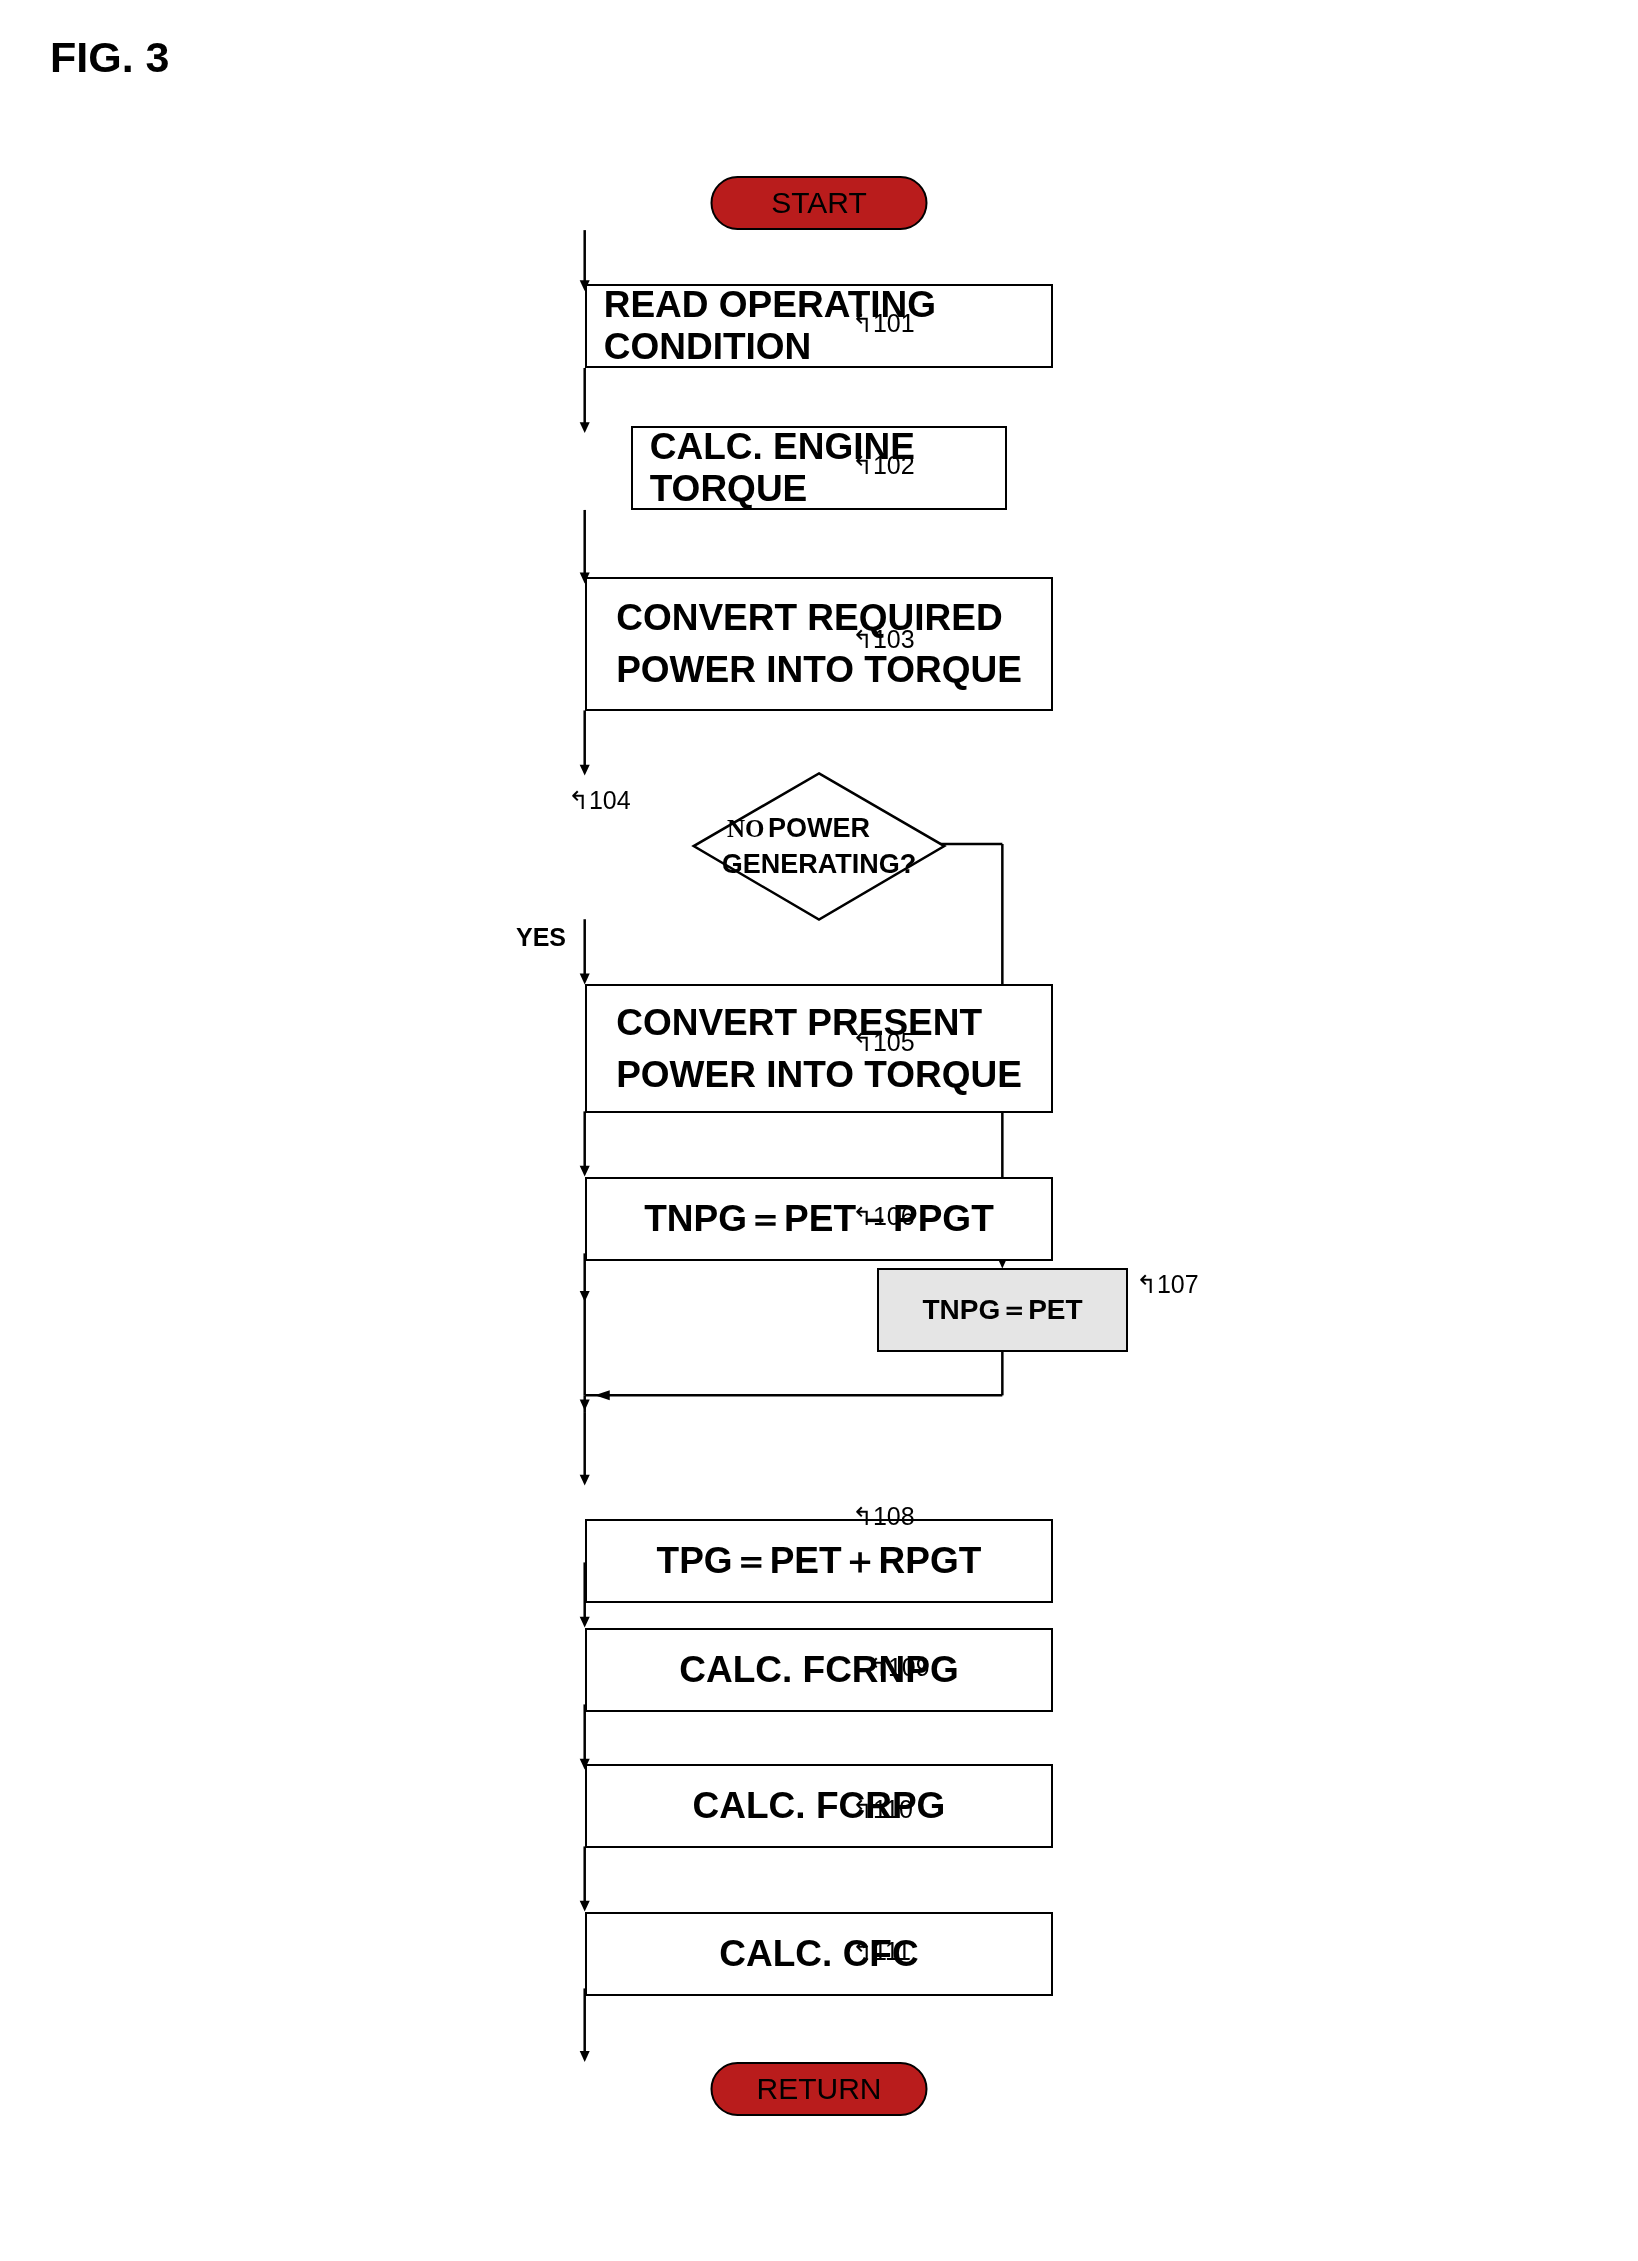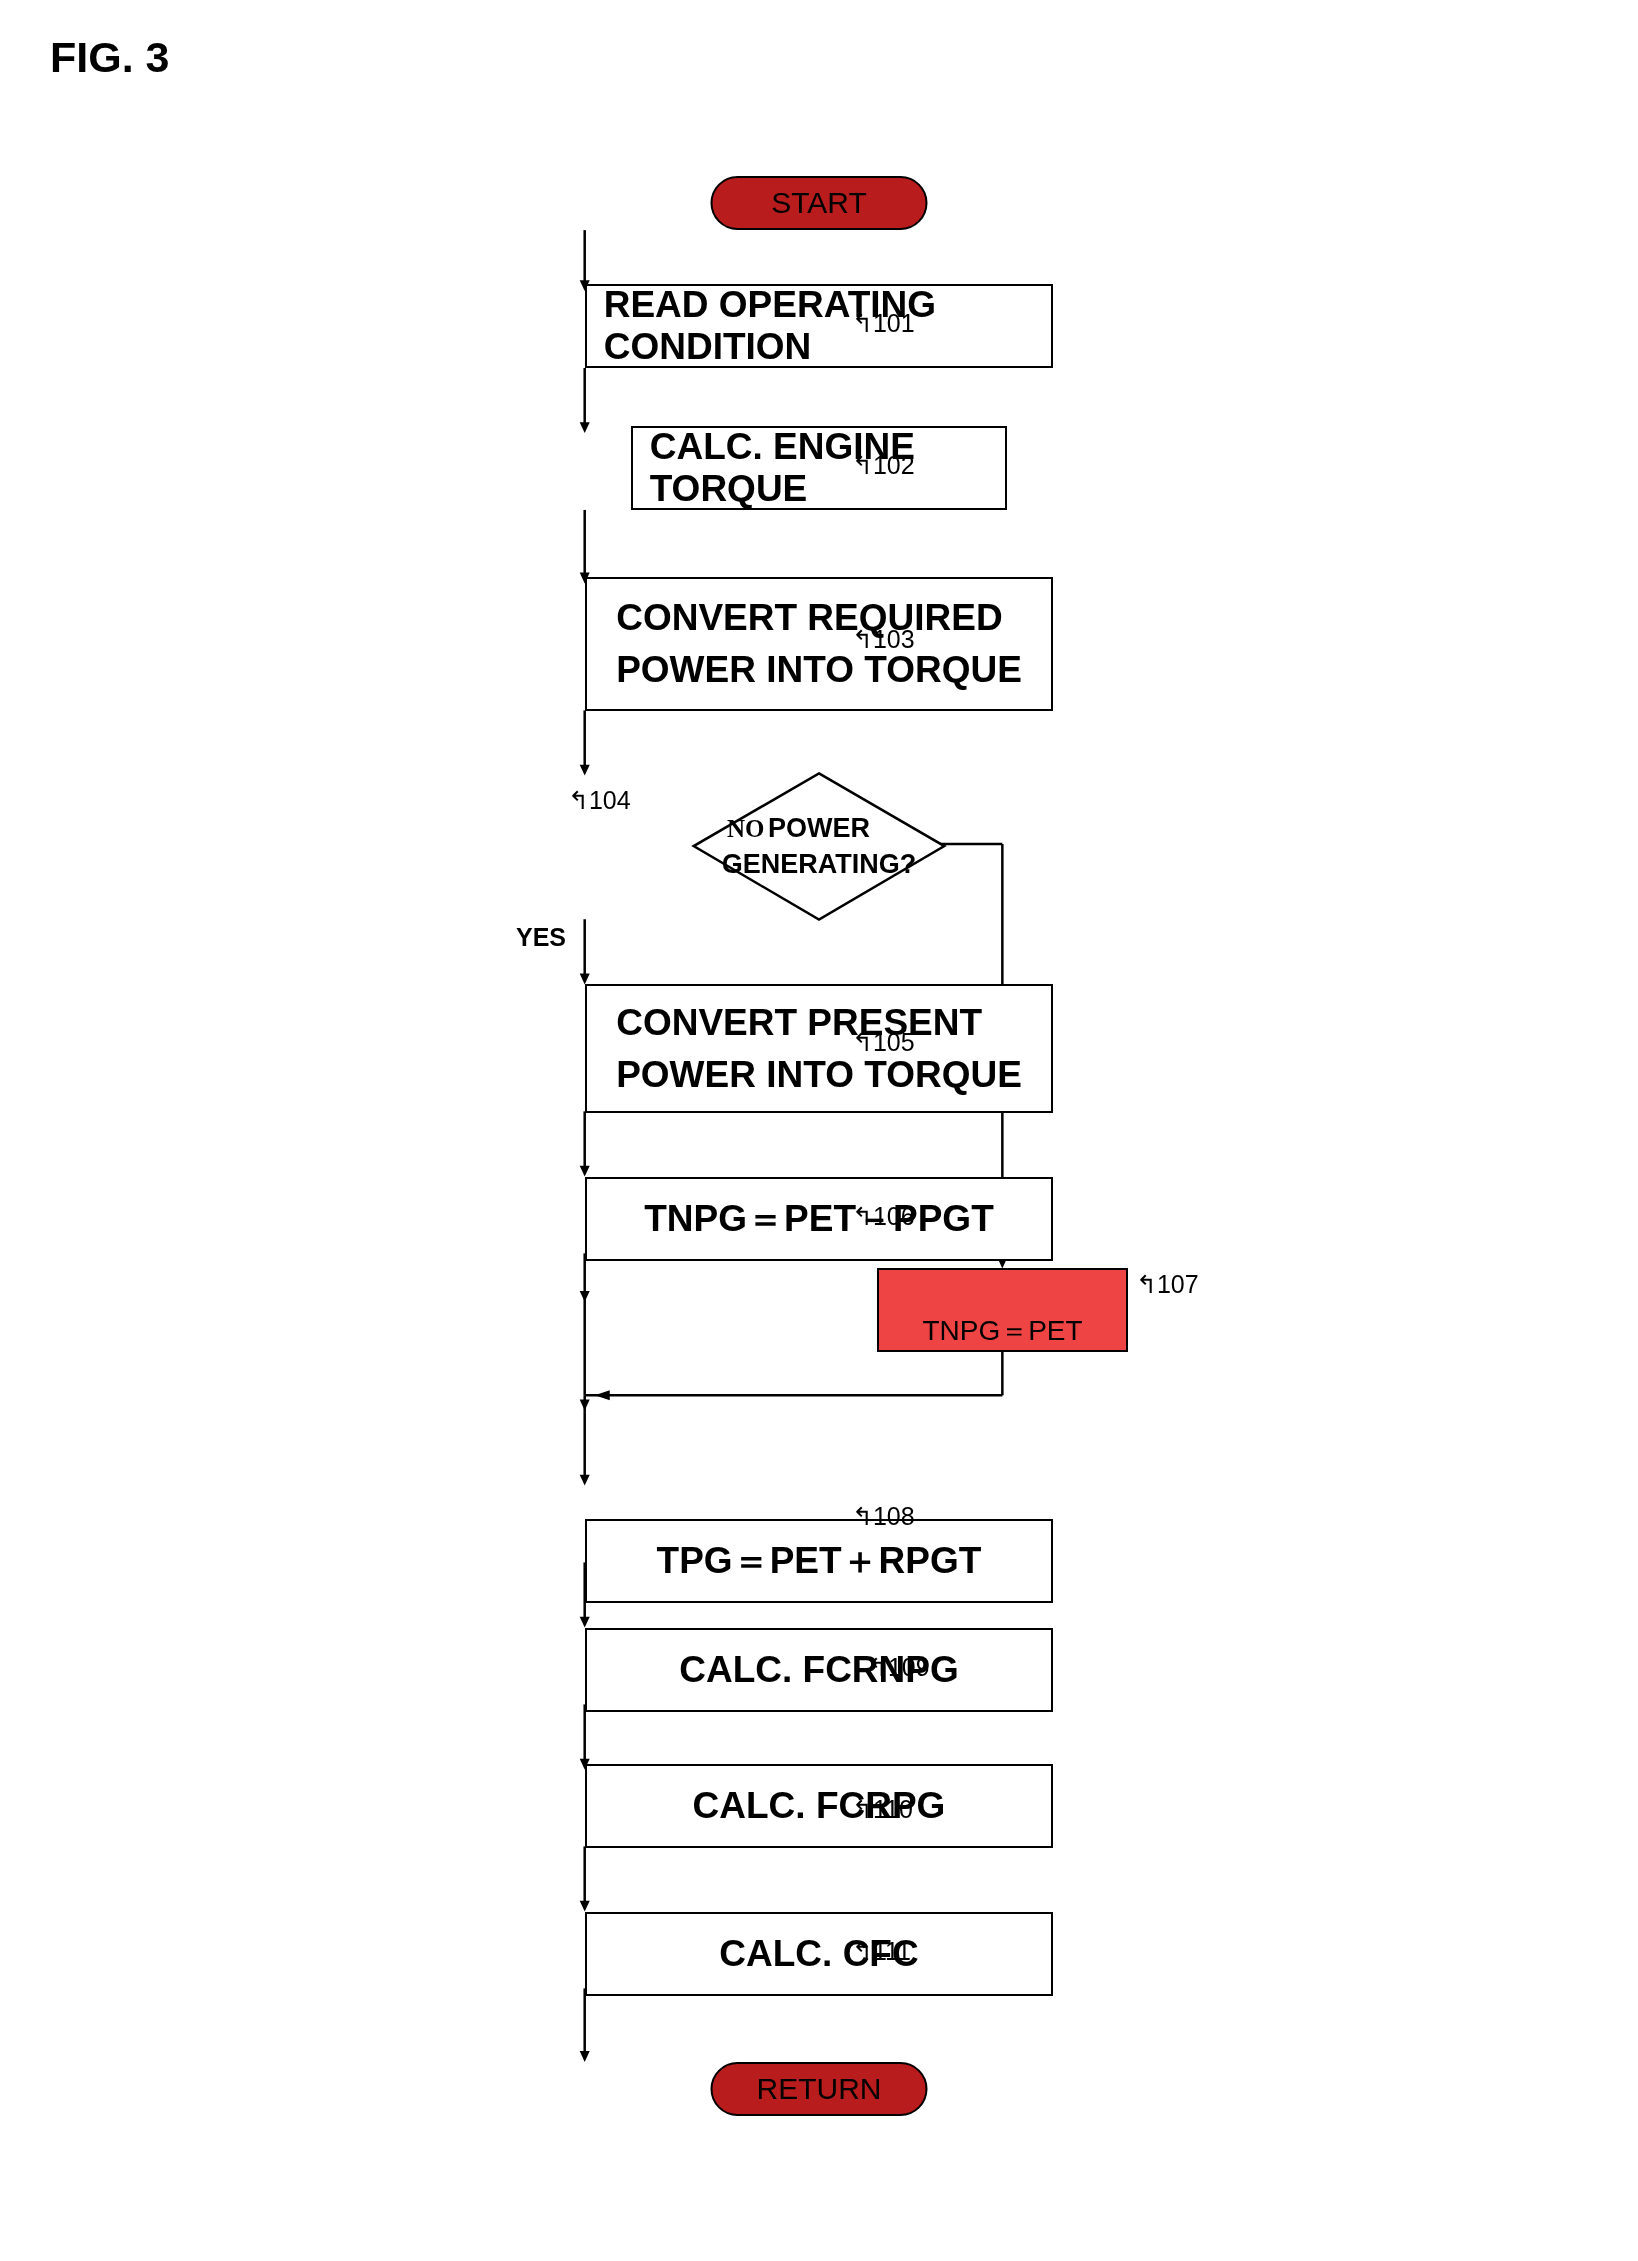--- a/index.html
+++ b/index.html
@@ -102,25 +102,25 @@
     .arrow-label {
       position: absolute;
       font-size: 25px;
       font-weight: bold;
     }
     
     .side-box {
       position: absolute;
       border: 2.5px solid #000;
       display: flex;
-      align-items: flex-end;
+      align-items: center;
       justify-content: center;
       font-size: 28px;
-      font-weight: normal;
-      background: #ef4444;
+      font-weight: bold;
+      background: #e5e5e5;
       text-align: center;
     }
   </style>
 </head>
 <body>
 
 <div class="page-title">FIG. 3</div>
 
 <div class="flowchart-container">
 

